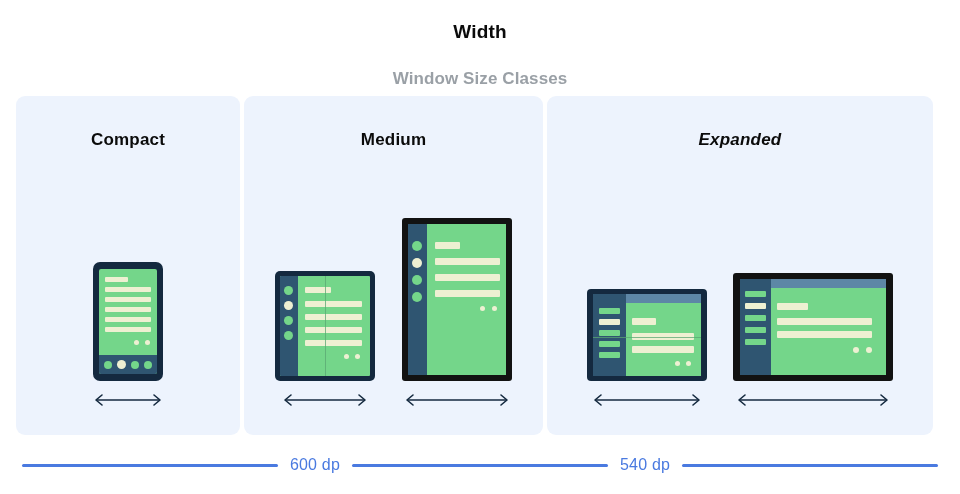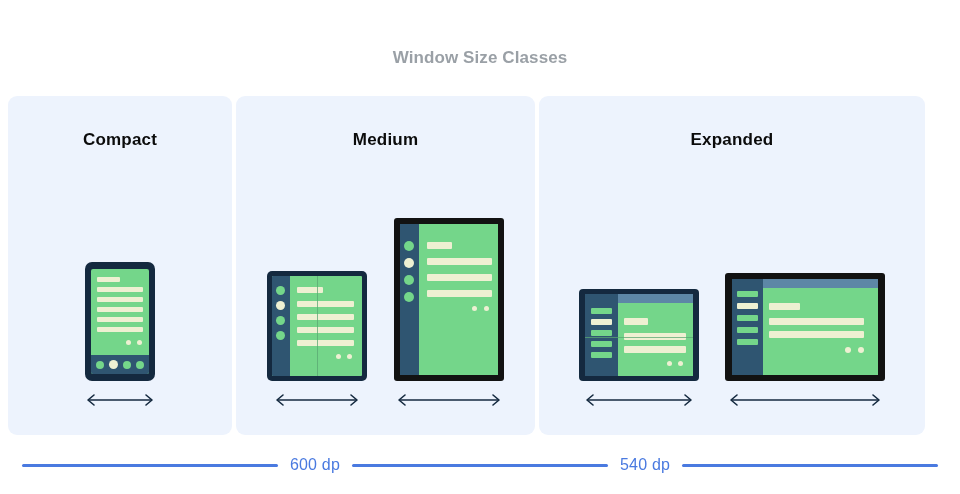--- a/index.html
+++ b/index.html
@@ -34,37 +34,37 @@
     font-weight: bold;
     color: #9aa0a6;
     letter-spacing: .1px;
     line-height: 1.1;
   }
 
   
   .panels {
     position: absolute;
     top: 96px;
-    left: 8px;
+    left: 16px;
     width: 944px;
     height: 339px;
     display: flex;
     gap: 4px;
   }
   .panel {
     background: #edf3fd;
     border-radius: 9px;
     position: relative;
     display: flex;
     flex-direction: column;
     align-items: center;
   }
   .panel-compact  { width: 224px; }
   .panel-medium   { width: 299px; }
-  .panel-expanded { width: 386px; }
+  .panel-expanded { width: 386px; font-style: italic; }
 
   .panel-title {
     margin-top: 34px;
     font-size: 17px;
     font-weight: bold;
     color: #0b0b0b;
     letter-spacing: .2px;
   }
 
   .devices {
@@ -163,20 +163,21 @@
     flex: 0 0 auto;
     letter-spacing: .2px;
   }
   .rule-pad-l { margin-left: 22px; }
   .rule-pad-r { margin-right: 22px; }
 </style>
 </head>
 <body>
 
 <div class="header">
+  <div class="header-title">Width</div>
   <div class="header-subtitle">Window Size Classes</div>
 </div>
 
 <div class="panels">
 
   <div class="panel panel-compact">
     <div class="panel-title">Compact</div>
     <div class="devices">
       <div class="device-col">
 

